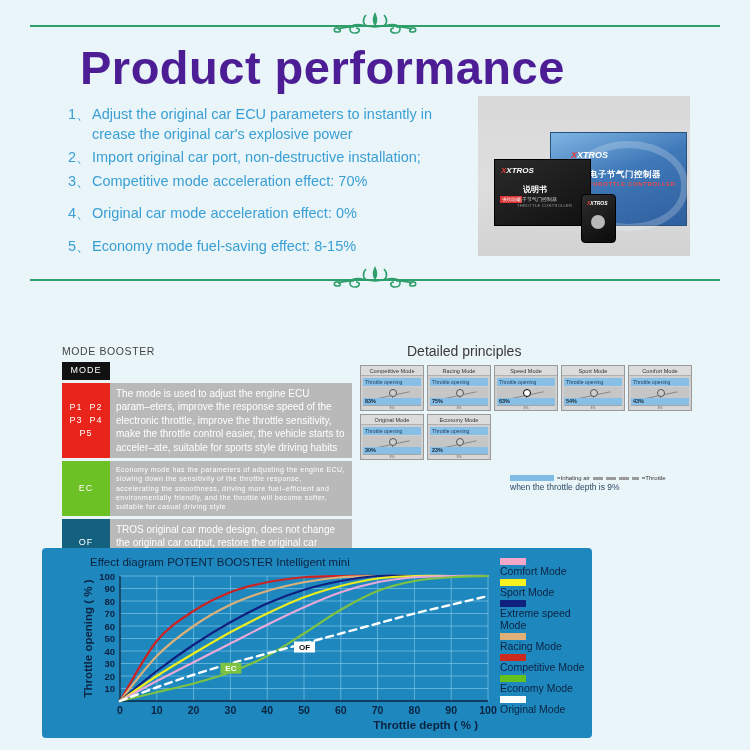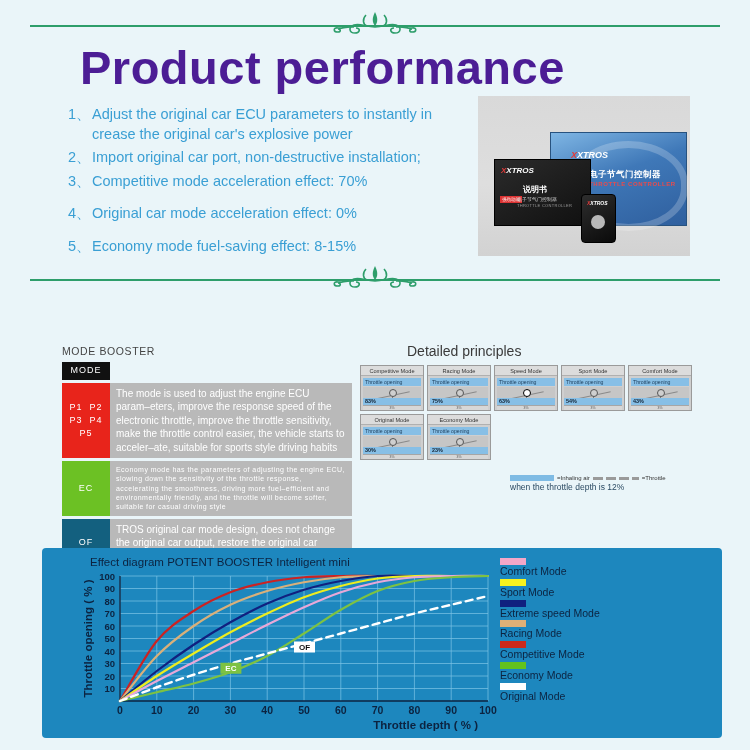--- a/index.html
+++ b/index.html
@@ -125,21 +125,21 @@
   
   #pr-legend{position:absolute;left:150px;top:132px;width:190px;}
   .prl-line{display:flex;align-items:center;font-size:6px;color:#333;gap:3px;}
   .prl-sw{width:44px;height:6px;background:#7fbbe4;display:inline-block;}
   .prl-dash{width:46px;height:3px;display:inline-block;
     background:repeating-linear-gradient(90deg,#9a9a9a 0 10px,transparent 10px 13px);}
   .prl-cap{margin-top:5px;font-size:8.5px;color:#2b4a63;line-height:1.5;}
 
   
   #chart-panel{
-    position:absolute;left:42px;top:548px;width:680px;height:190px;
+    position:absolute;left:42px;top:548px;width:550px;height:190px;
     background:#1d87be;border-radius:4px;overflow:hidden;
   }
   #chart-title{position:absolute;left:48px;top:8px;color:#0c2340;font-size:11.5px;}
   #chart-svg{position:absolute;left:0;top:0;}
   #chart-legend{position:absolute;left:458px;top:10px;}
   .cl-item{margin-bottom:1px;}
   .cl-sw{width:26px;height:7px;display:block;}
   .cl-lab{color:#0c2340;font-size:10.5px;line-height:1.22;display:block;}
 </style>
 </head>
@@ -352,21 +352,21 @@
       </div>
     </div>
 
     <div id="pr-legend">
       <div class="prl-line">
         <span class="prl-sw"></span>
         <span>=Inhaling air</span>
         <span class="prl-dash"></span>
         <span>=Throttle</span>
       </div>
-      <div class="prl-cap" style="margin-top:0;">when the throttle depth is 12%</div>
+      <div class="prl-cap" style="margin-top:0;">when the throttle depth is 9%</div>
     </div>
   </div>
 
   <div id="chart-panel">
     <div id="chart-title">Effect diagram  POTENT BOOSTER  Intelligent mini</div>
     <svg id="chart-svg" width="666" height="190">
         <line x1="78" y1="28" x2="78" y2="153" stroke="#7ec4e6" stroke-width="0.7"></line>
         <line x1="114.80000000000001" y1="28" x2="114.80000000000001" y2="153" stroke="#7ec4e6" stroke-width="0.7"></line>
         <line x1="151.60000000000002" y1="28" x2="151.60000000000002" y2="153" stroke="#7ec4e6" stroke-width="0.7"></line>
         <line x1="188.39999999999998" y1="28" x2="188.39999999999998" y2="153" stroke="#7ec4e6" stroke-width="0.7"></line>

